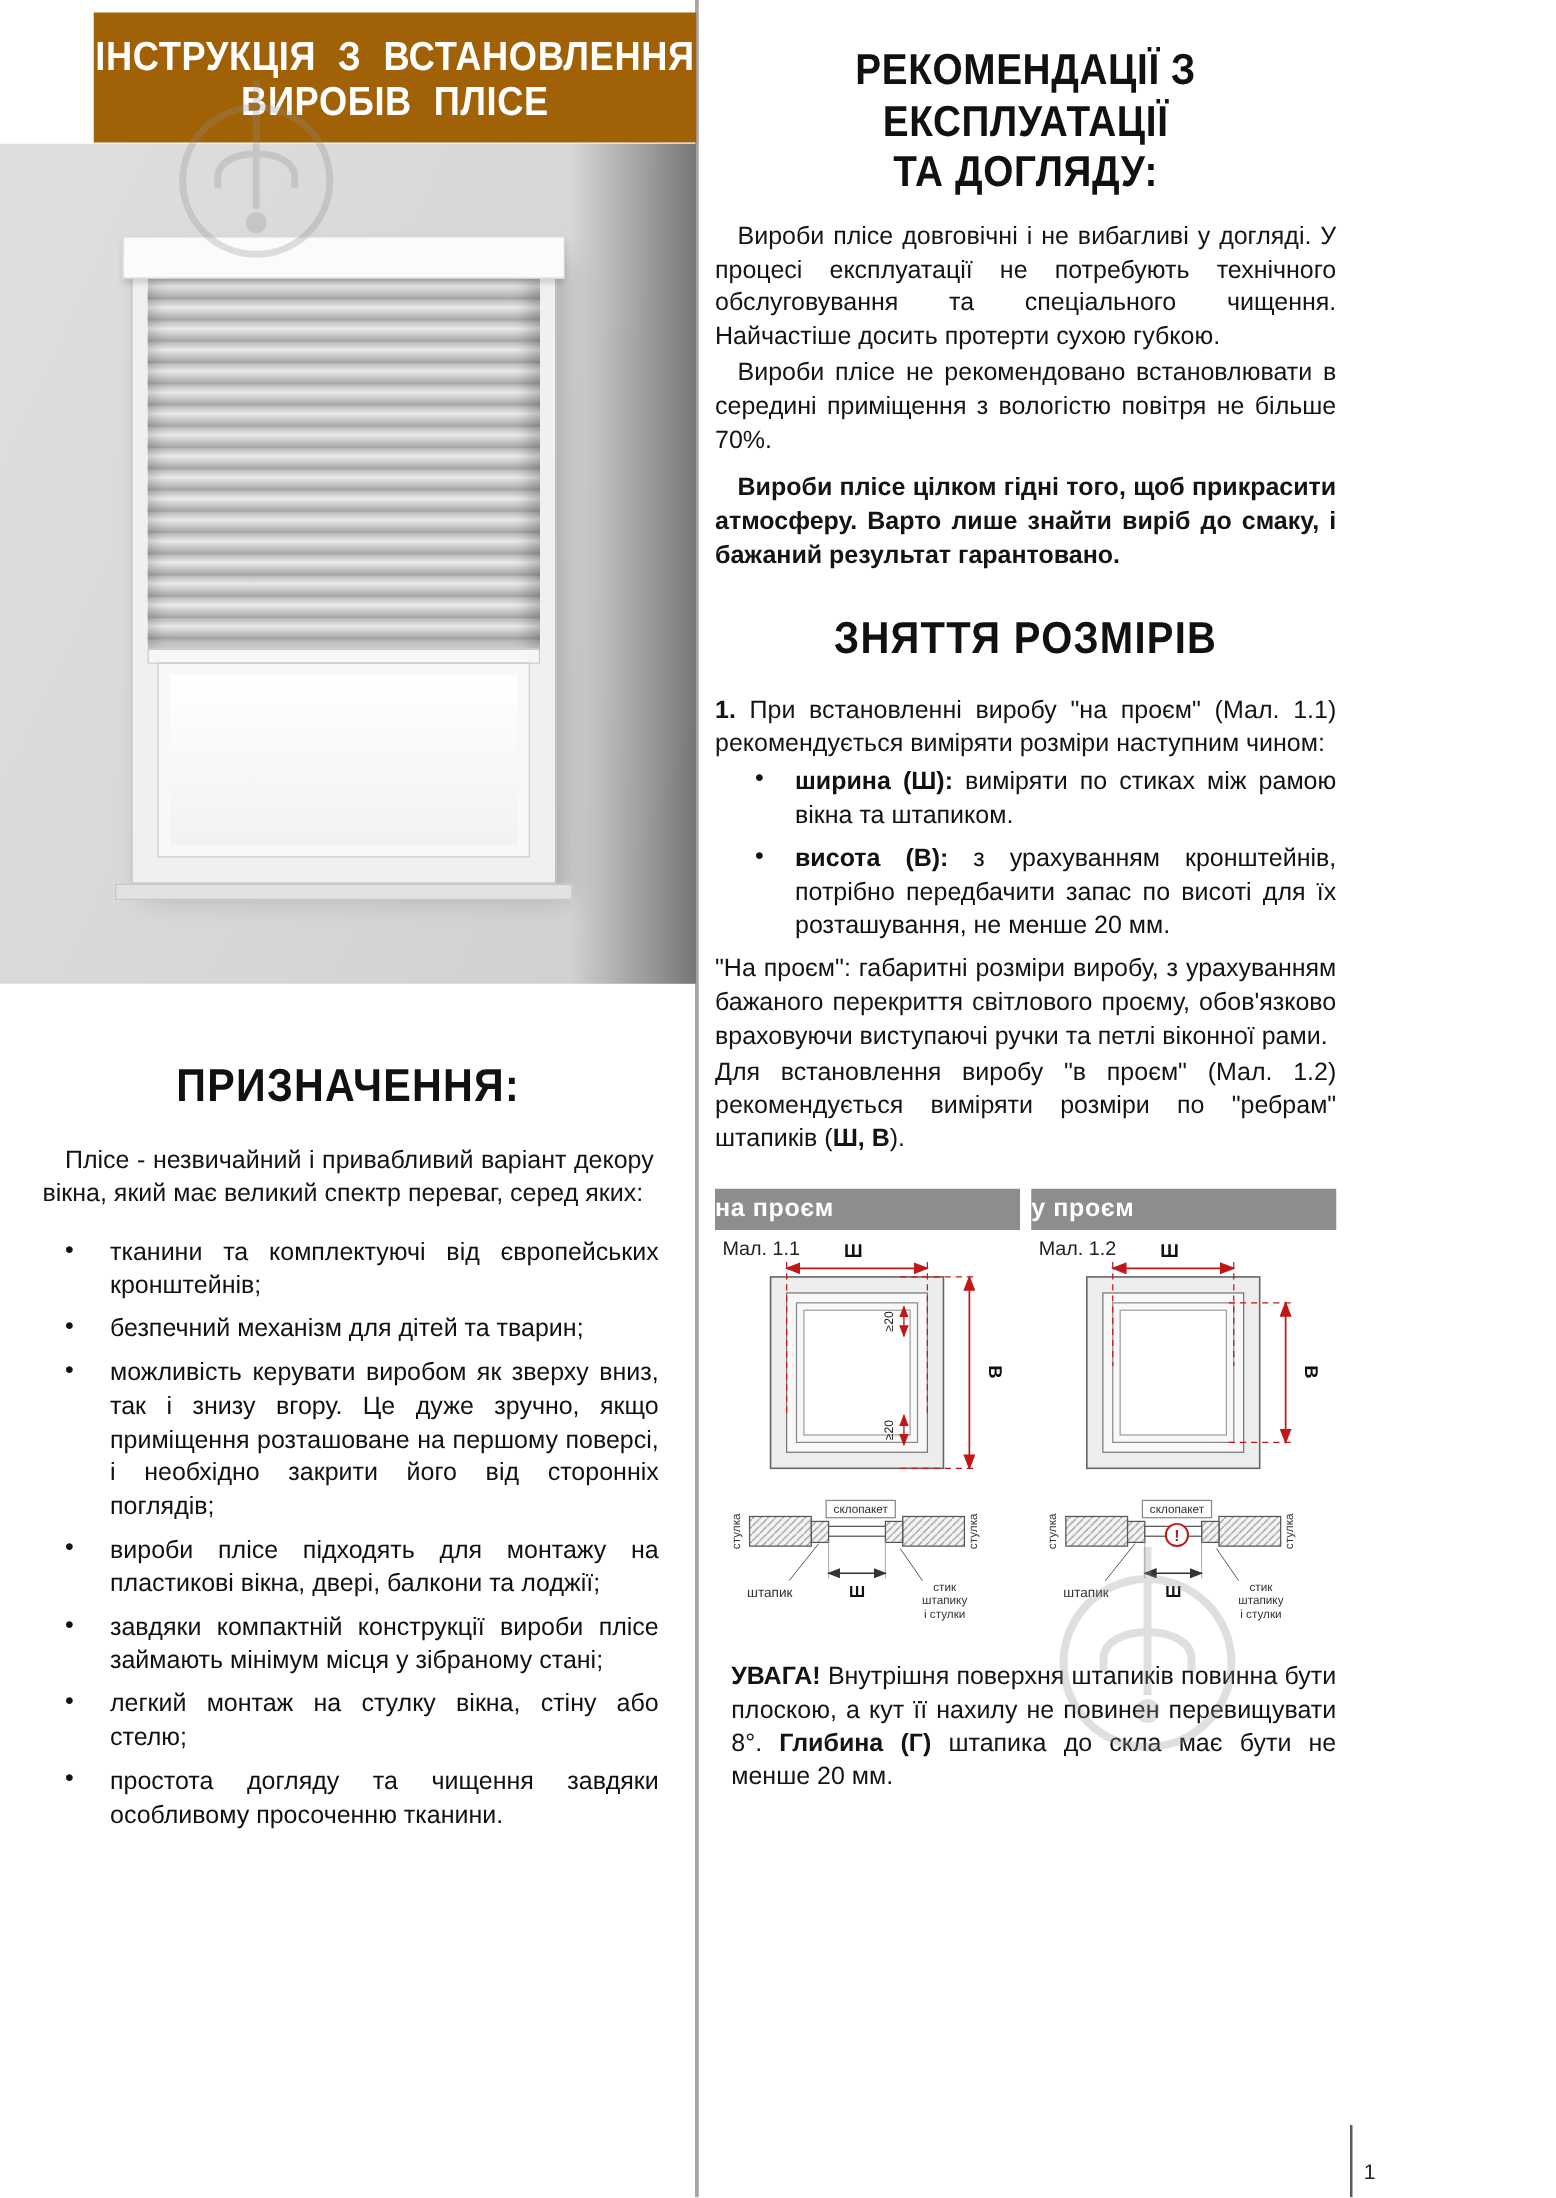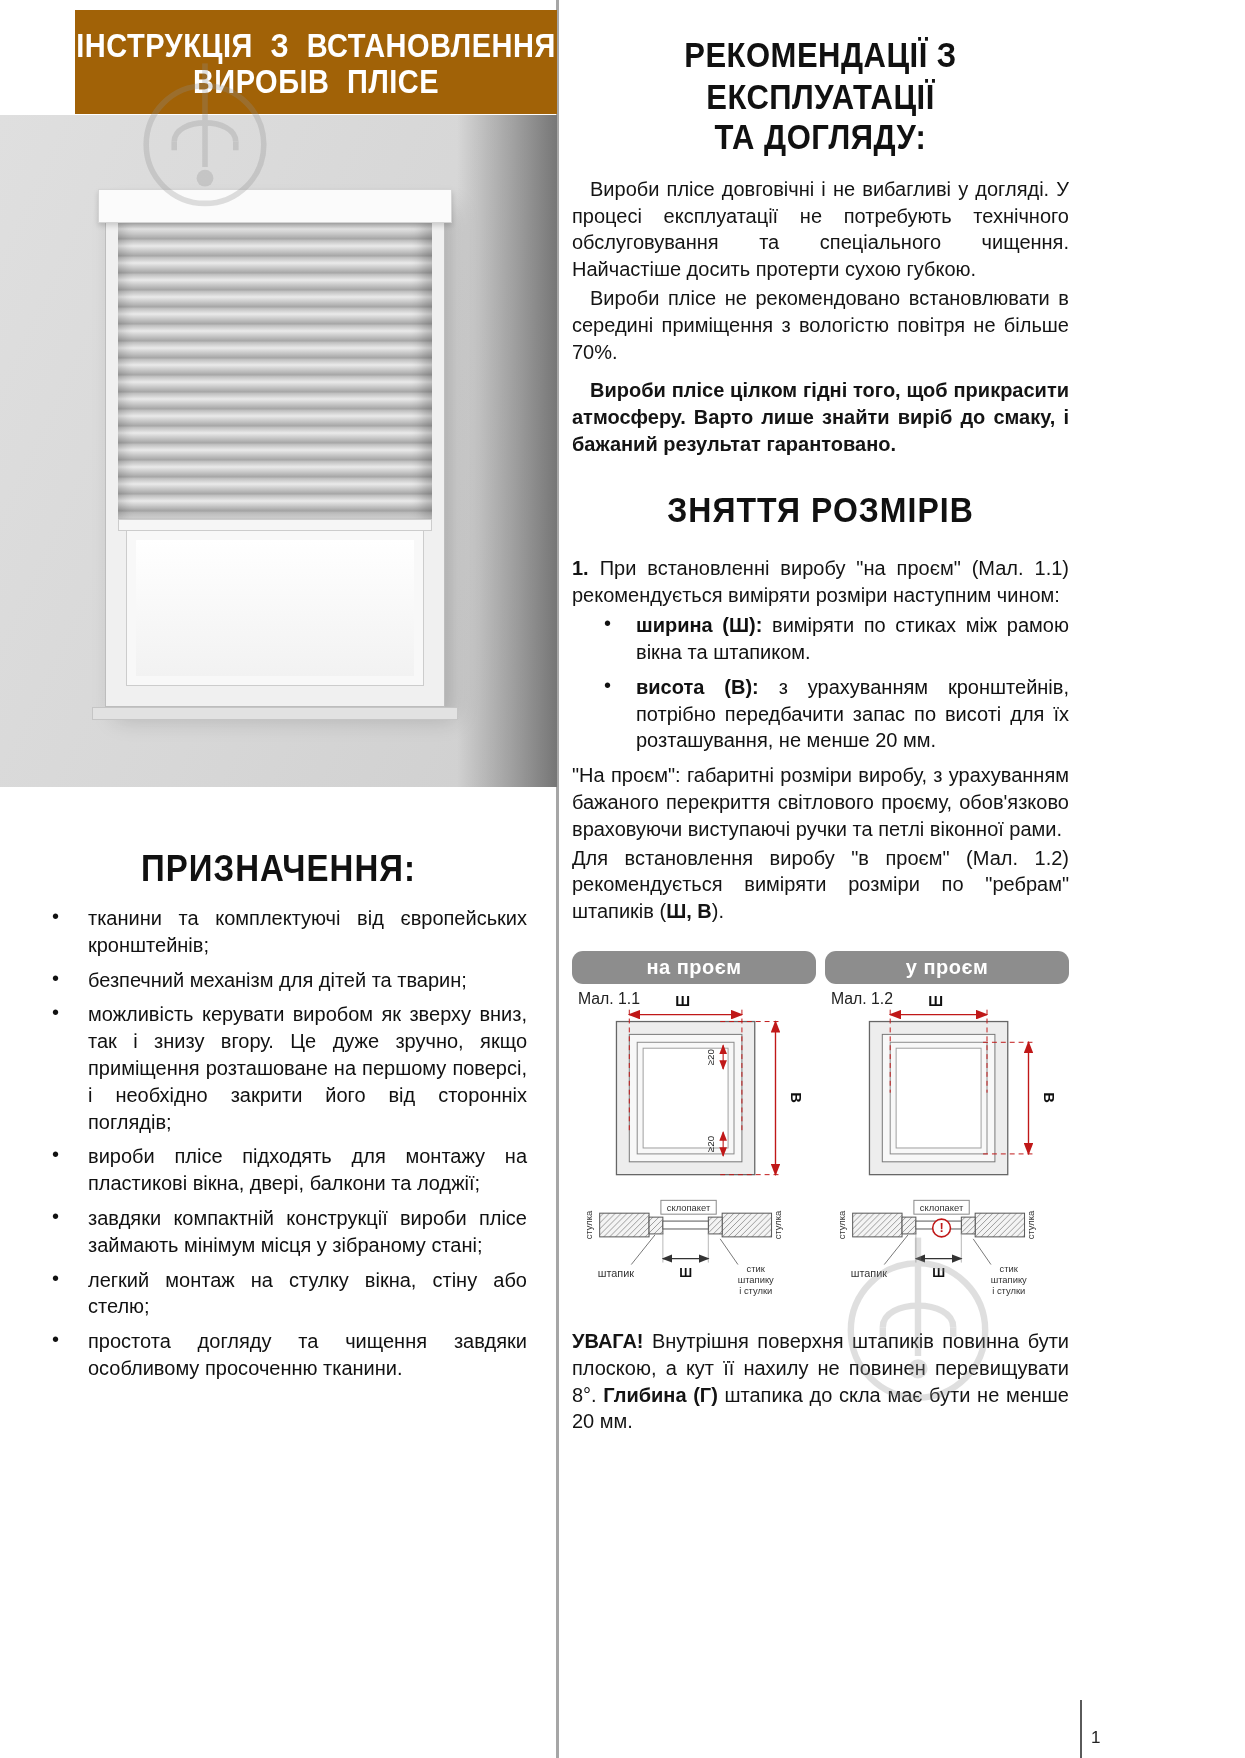--- a/index.html
+++ b/index.html
@@ -61,33 +61,33 @@
   .rp3 { margin-top:12px;font-weight:bold; }
   .mp1 { margin-top:28px; }
   .m-bullets { margin:4px 0 0 28px; }
   .m-bullets .dot { width:36px; }
   .mp2 { margin-top:2px; }
   .mp3 { margin-top:2px; }
 
   .diagrams { display:flex; gap:9px; margin-top:26px; }
   .diagram { width:244px; background:#fff; }
   .diagram-header { height:33px; background:#8d8d8d; color:#fff; font-weight:bold;
-    font-size:20px; text-align:center; line-height:33px; letter-spacing:0.5px;border-radius:11px; }
+    font-size:20px; line-height:33px; letter-spacing:0.5px; }
   .diagram-svg { display:block; width:100%; }
 
   svg text { font-family:"Liberation Sans", sans-serif; }
   .fig-label { font-size:16px; fill:#222; }
   .dim-label { font-size:15px; font-weight:bold; fill:#101010; text-anchor:middle; }
   .dim-label-sm { font-size:13px; font-weight:bold; fill:#101010; text-anchor:middle; }
   .small-label { font-size:10px; fill:#222; text-anchor:middle; }
   .tiny-label { font-size:9.5px; fill:#333; text-anchor:middle; }
   .tiny-start { font-size:11px; fill:#333; text-anchor:start; }
   .warn-mark { font-size:13px; font-weight:bold; fill:#c01818; text-anchor:middle; }
 
-  .attention { margin-top:18px; }
+  .attention { margin-top:18px;margin-left:13px; }
 
   .pm-line { position:absolute; left:1080px; bottom:0; width:2px; height:58px; background:#5a5a5a; }
   .pm-num { position:absolute; left:1091px; bottom:10px; font-size:17px; color:#222; }
 </style>
 </head>
 <body>
 
 <div class="page">
 
   <div class="divider"></div>
@@ -116,20 +116,21 @@
       <div class="headrail"></div>
       <div class="blind"></div>
       <div class="bottomrail"></div>
       <div class="handle"></div>
       <div class="glass"></div>
       <div class="sill"></div>
     </div>
 
     <h2 class="purpose-title tall">ПРИЗНАЧЕННЯ:</h2>
 
+    <p class="para indent left-intro">Плісе - незвичайний і привабливий варіант декору вікна, який має великий спектр переваг, серед яких:</p>
 
     <ul class="bullets">
       <li>
           <span class="dot">•</span>
           <span class="li-text">тканини та комплектуючі від європейських кронштейнів;</span>
         </li>
       <li>
           <span class="dot">•</span>
           <span class="li-text">безпечний механізм для дітей та тварин;</span>
         </li>

